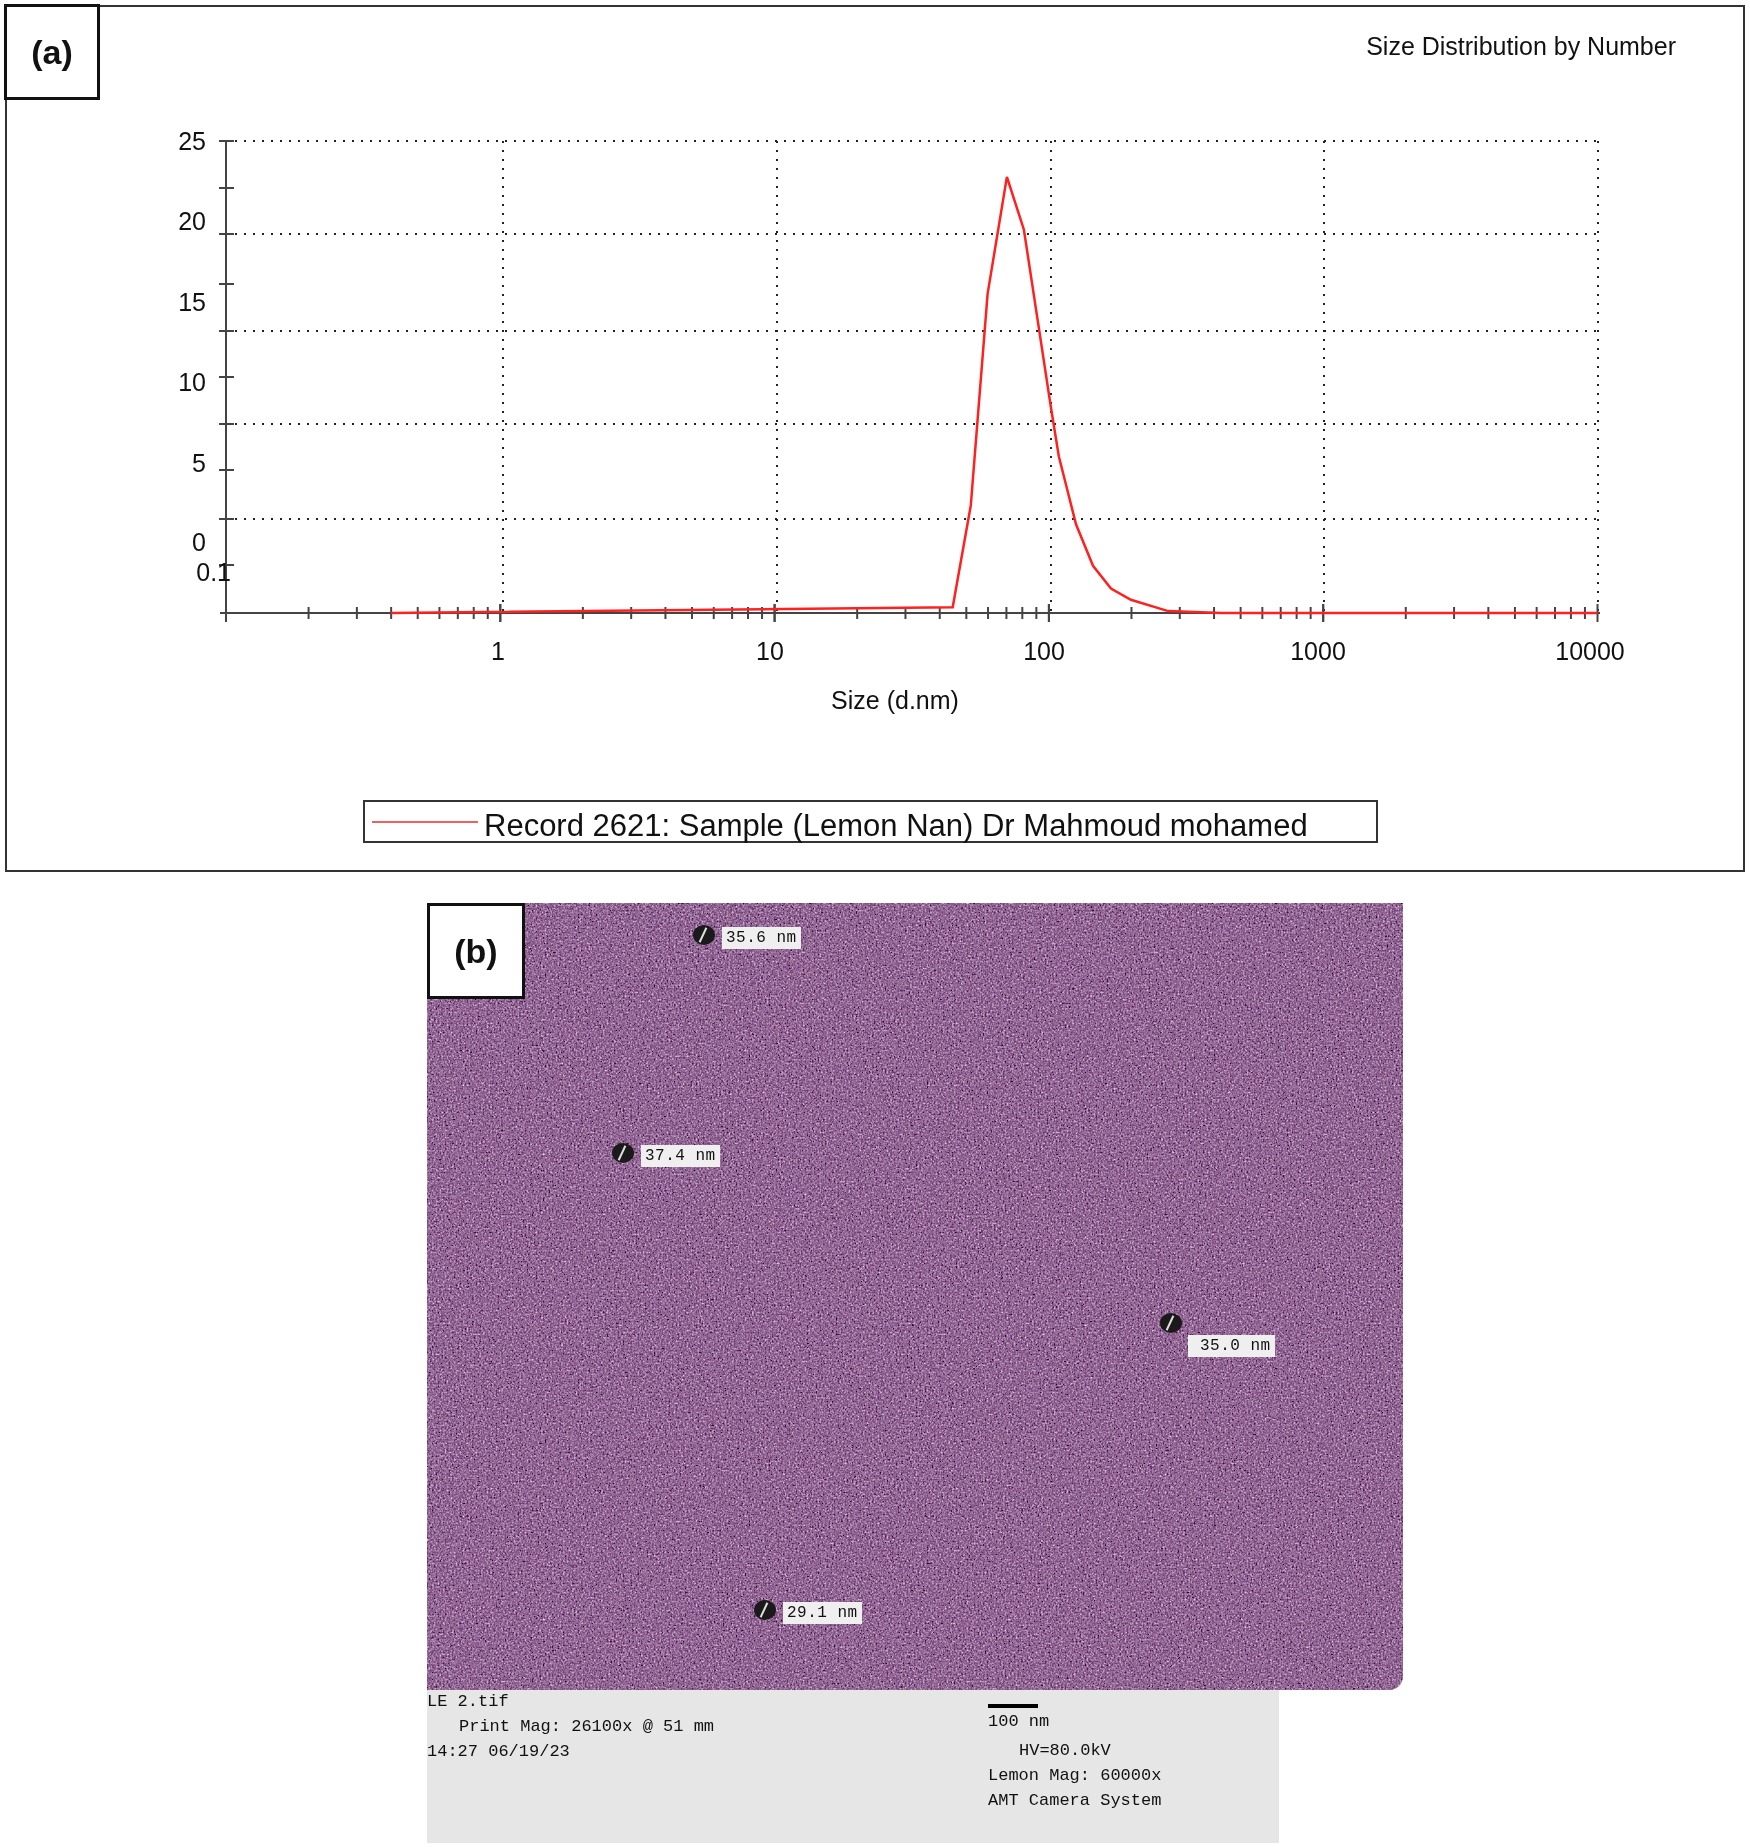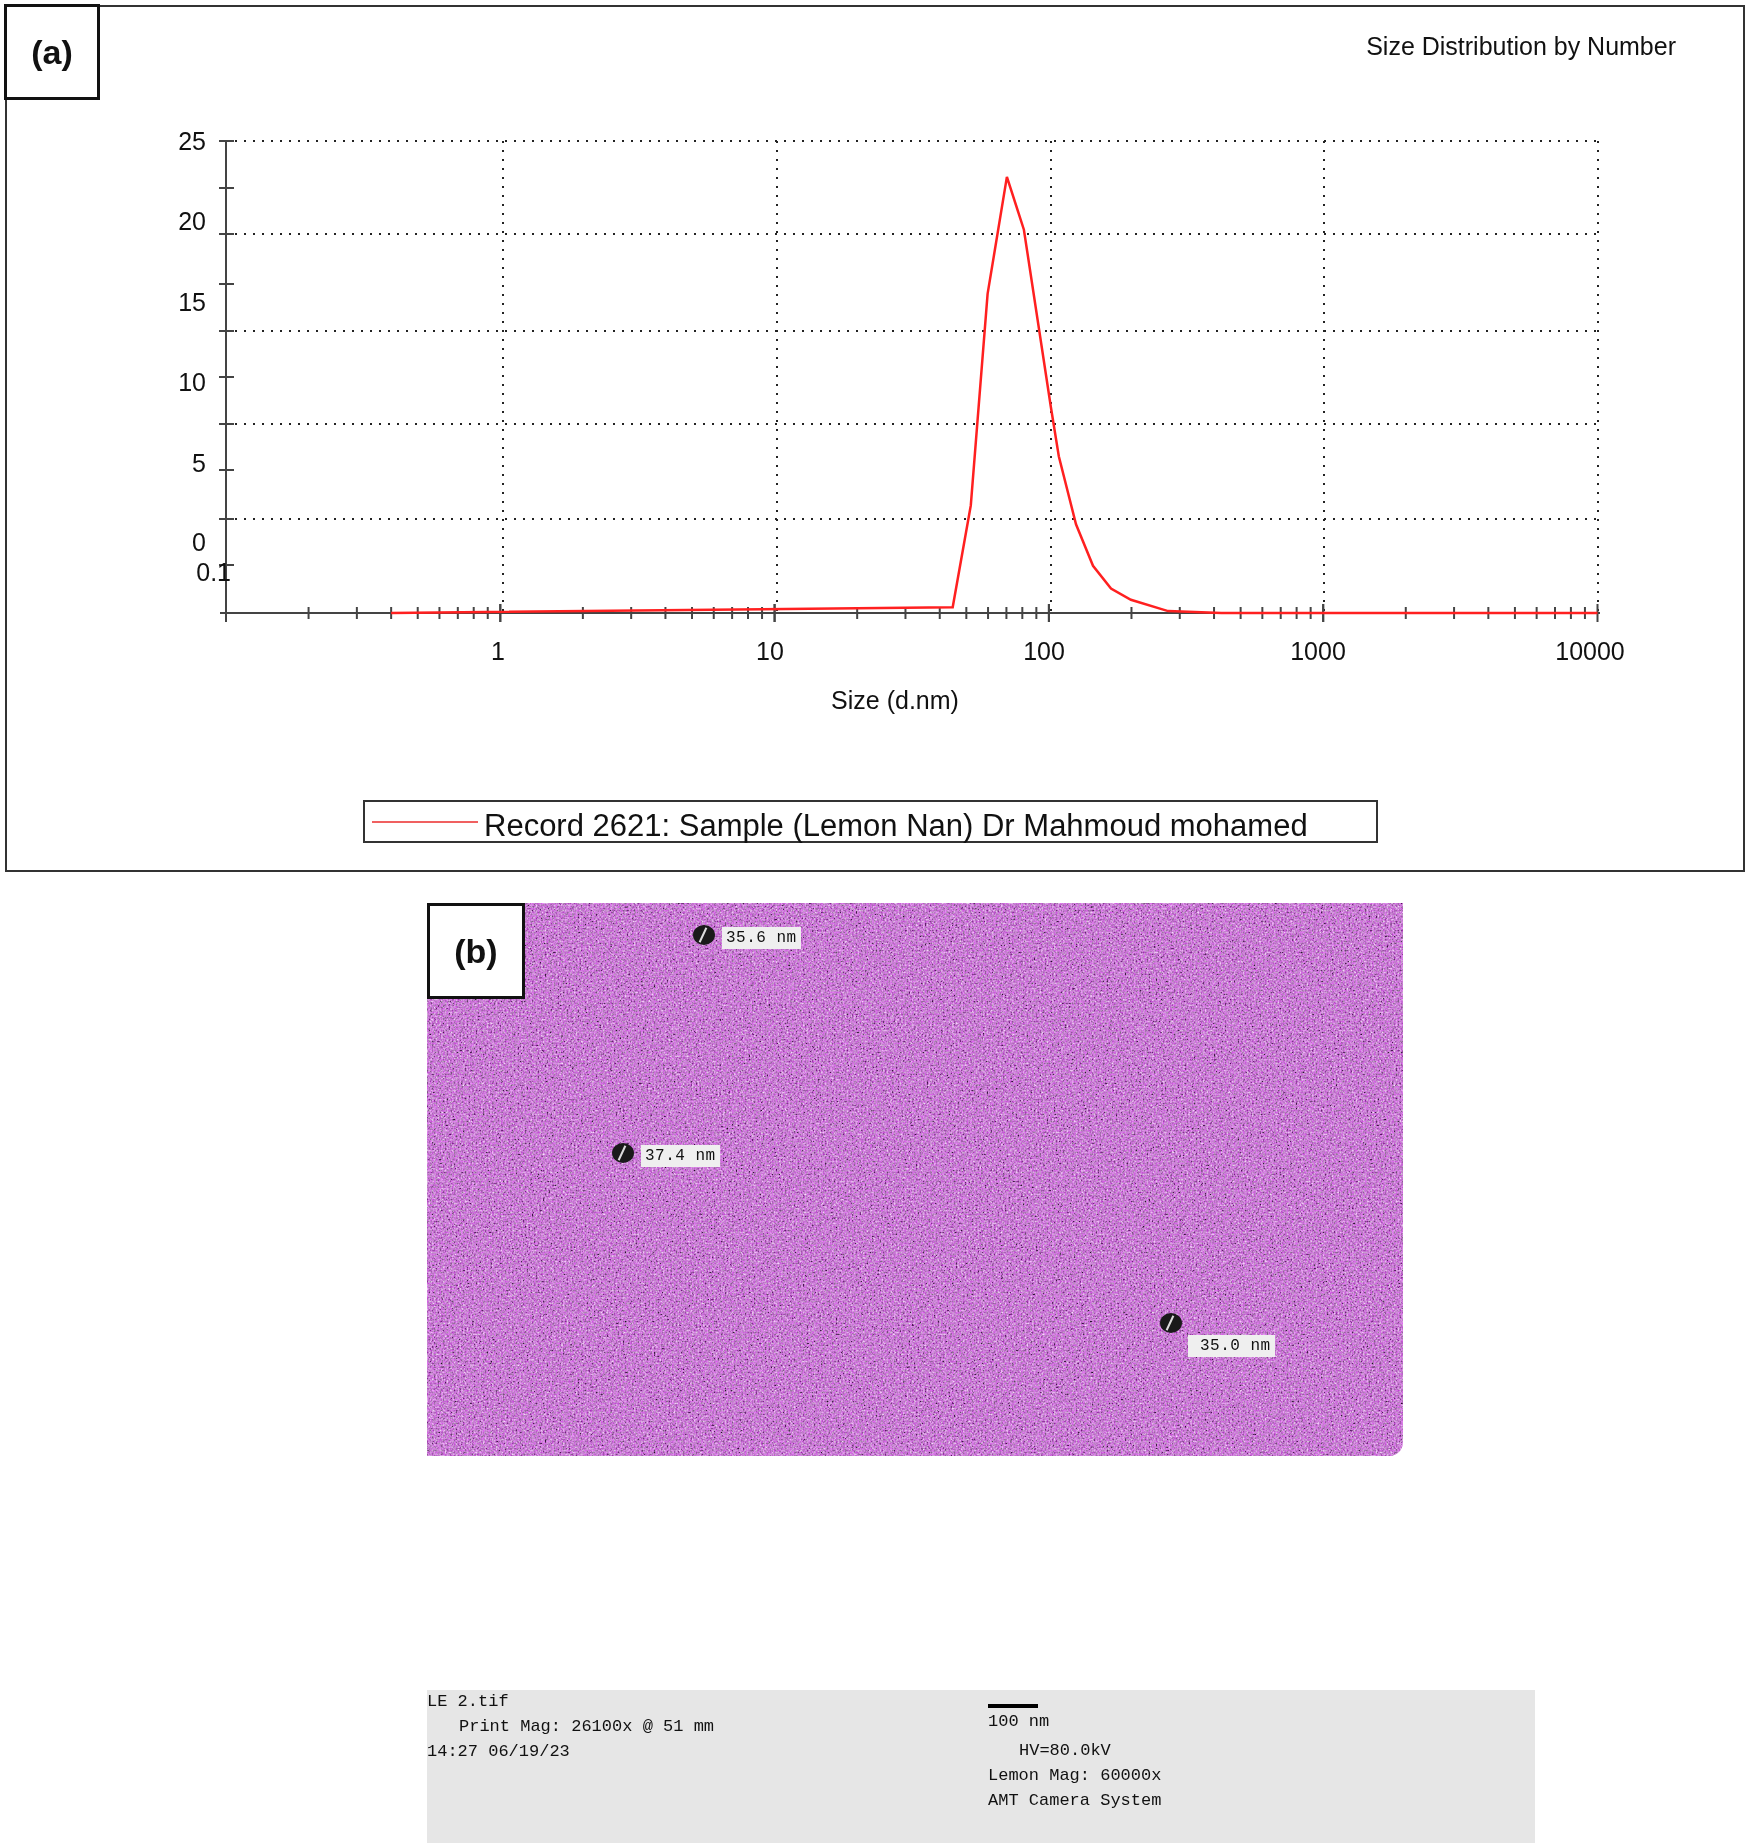--- a/index.html
+++ b/index.html
@@ -6,26 +6,26 @@
   body { width:1750px; height:1847px; position:relative; overflow:hidden; font-family:"Liberation Sans", sans-serif; }
   .frame-a { position:absolute; left:5px; top:5px; width:1740px; height:867px; border:2px solid #333; box-sizing:border-box; background:#fff; }
   .panel-label { position:absolute; background:#fff; border:3px solid #111; box-sizing:border-box; display:flex; align-items:center; justify-content:center; font-weight:bold; font-size:34px; color:#111; font-family:"Liberation Sans", sans-serif; }
   .label-a { left:4px; top:4px; width:96px; height:96px; }
   .label-b { left:427px; top:903px; width:98px; height:96px; z-index:5; }
   .chart-title { position:absolute; left:0; width:1676px; top:32px; text-align:right; font-size:25px; color:#111; }
   svg.chart { position:absolute; left:0; top:0; }
   .legend { position:absolute; left:363px; top:800px; width:1015px; height:43px; border:2px solid #333; box-sizing:border-box; background:#fff; }
   .legend-line { position:absolute; left:7px; top:19px; width:106px; height:2px; background:#f06060; }
   .legend-text { position:absolute; left:119px; top:6px; font-size:31px; color:#111; white-space:nowrap; }
-  .tem { position:absolute; left:427px; top:903px; width:976px; height:553px; background:#d946ef; overflow:hidden; border-bottom-right-radius:14px; }
+  .tem { position:absolute; left:427px; top:903px; width:976px; height:787px; background:#701a75; overflow:hidden; border-bottom-right-radius:14px; }
   .tem svg { position:absolute; left:0; top:0; }
   .np { position:absolute; width:22px; height:20px; border-radius:50%; background:#1a1a1a; }
   .np::after { content:""; position:absolute; left:9px; top:2px; width:2px; height:16px; background:#ddd; transform:rotate(25deg); }
   .meas { position:absolute; background:#efefef; font-family:"Liberation Mono", monospace; font-size:16px; color:#111; padding:2px 4px; letter-spacing:0.5px; }
-  .caption { position:absolute; left:427px; top:1690px; width:1108px; height:153px; background:#e6e6e6; font-family:"Liberation Mono", monospace; color:#111; font-size:17px; }
+  .caption { position:absolute; left:427px; top:1690px; width:852px; height:153px; background:#e6e6e6; font-family:"Liberation Mono", monospace; color:#111; font-size:17px; }
   .caption .line { position:absolute; white-space:nowrap; }
   .scalebar { position:absolute; left:561px; top:14px; width:50px; height:4px; background:#000; }
 </style>
 </head>
 <body>
 
 <div class="frame-a"></div>
 
 <svg class="chart" width="1750" height="880">
   <g id="grid" stroke="#222" stroke-width="2" stroke-dasharray="2,7" fill="none">

